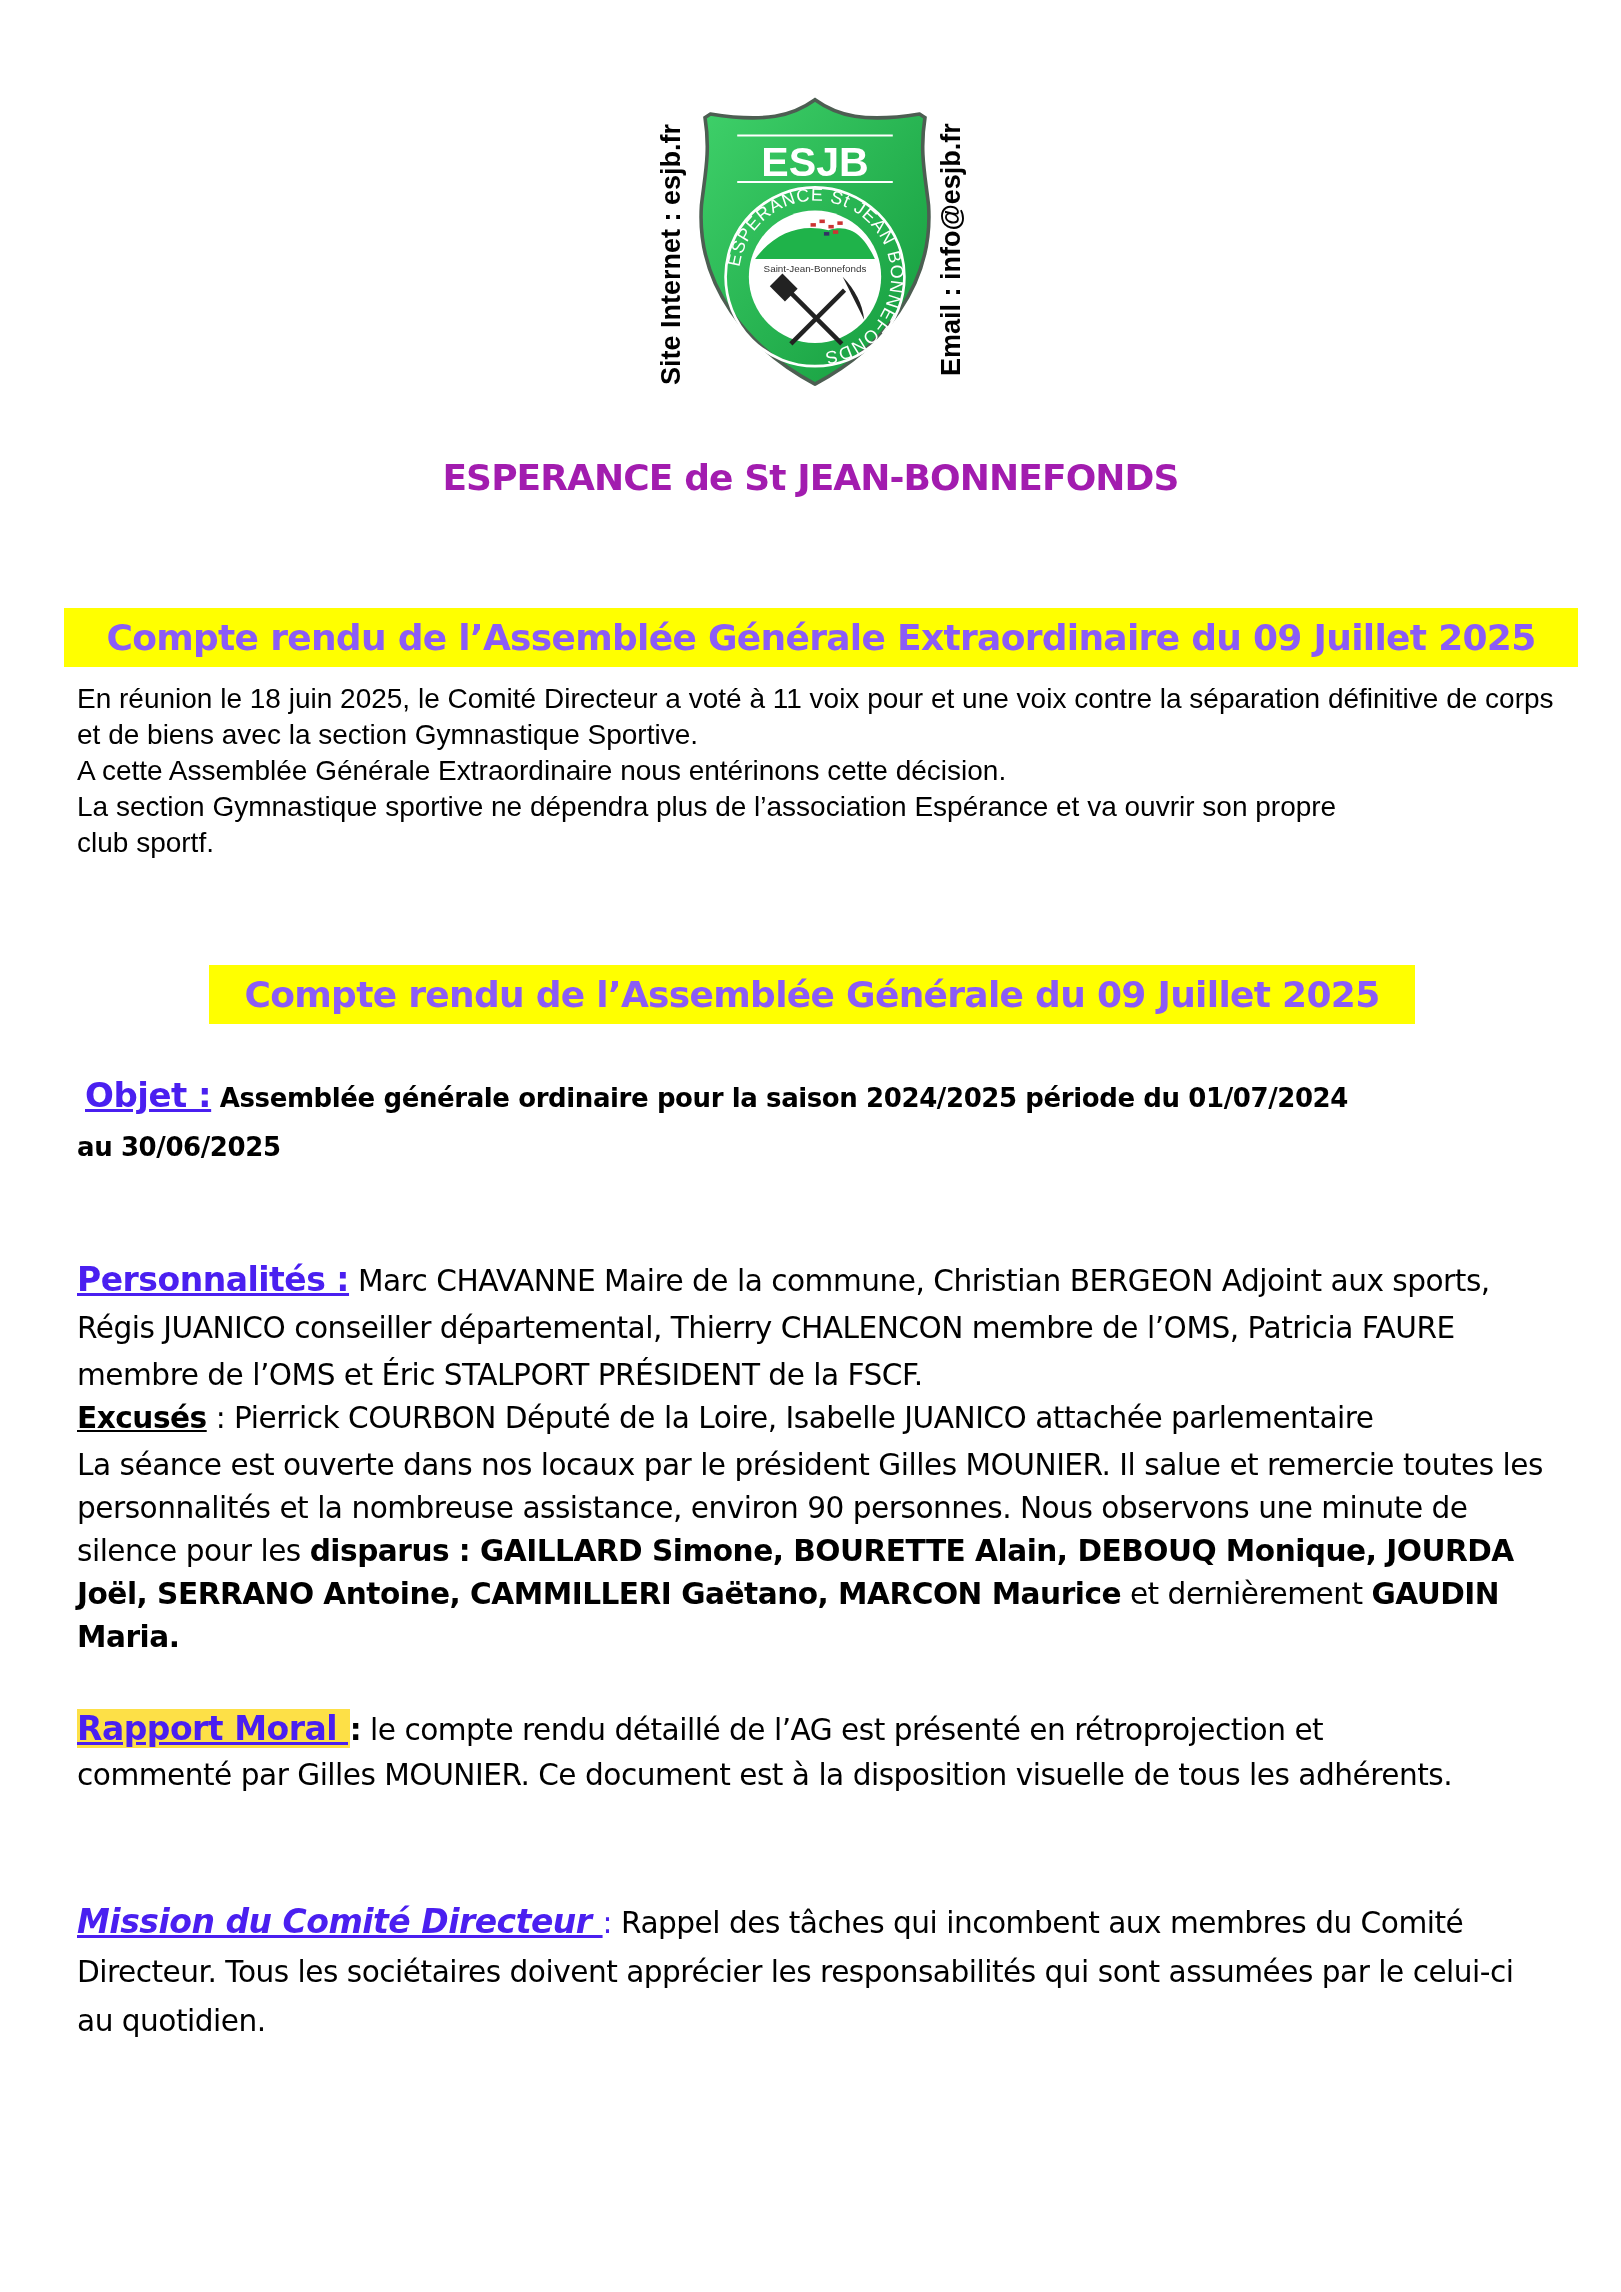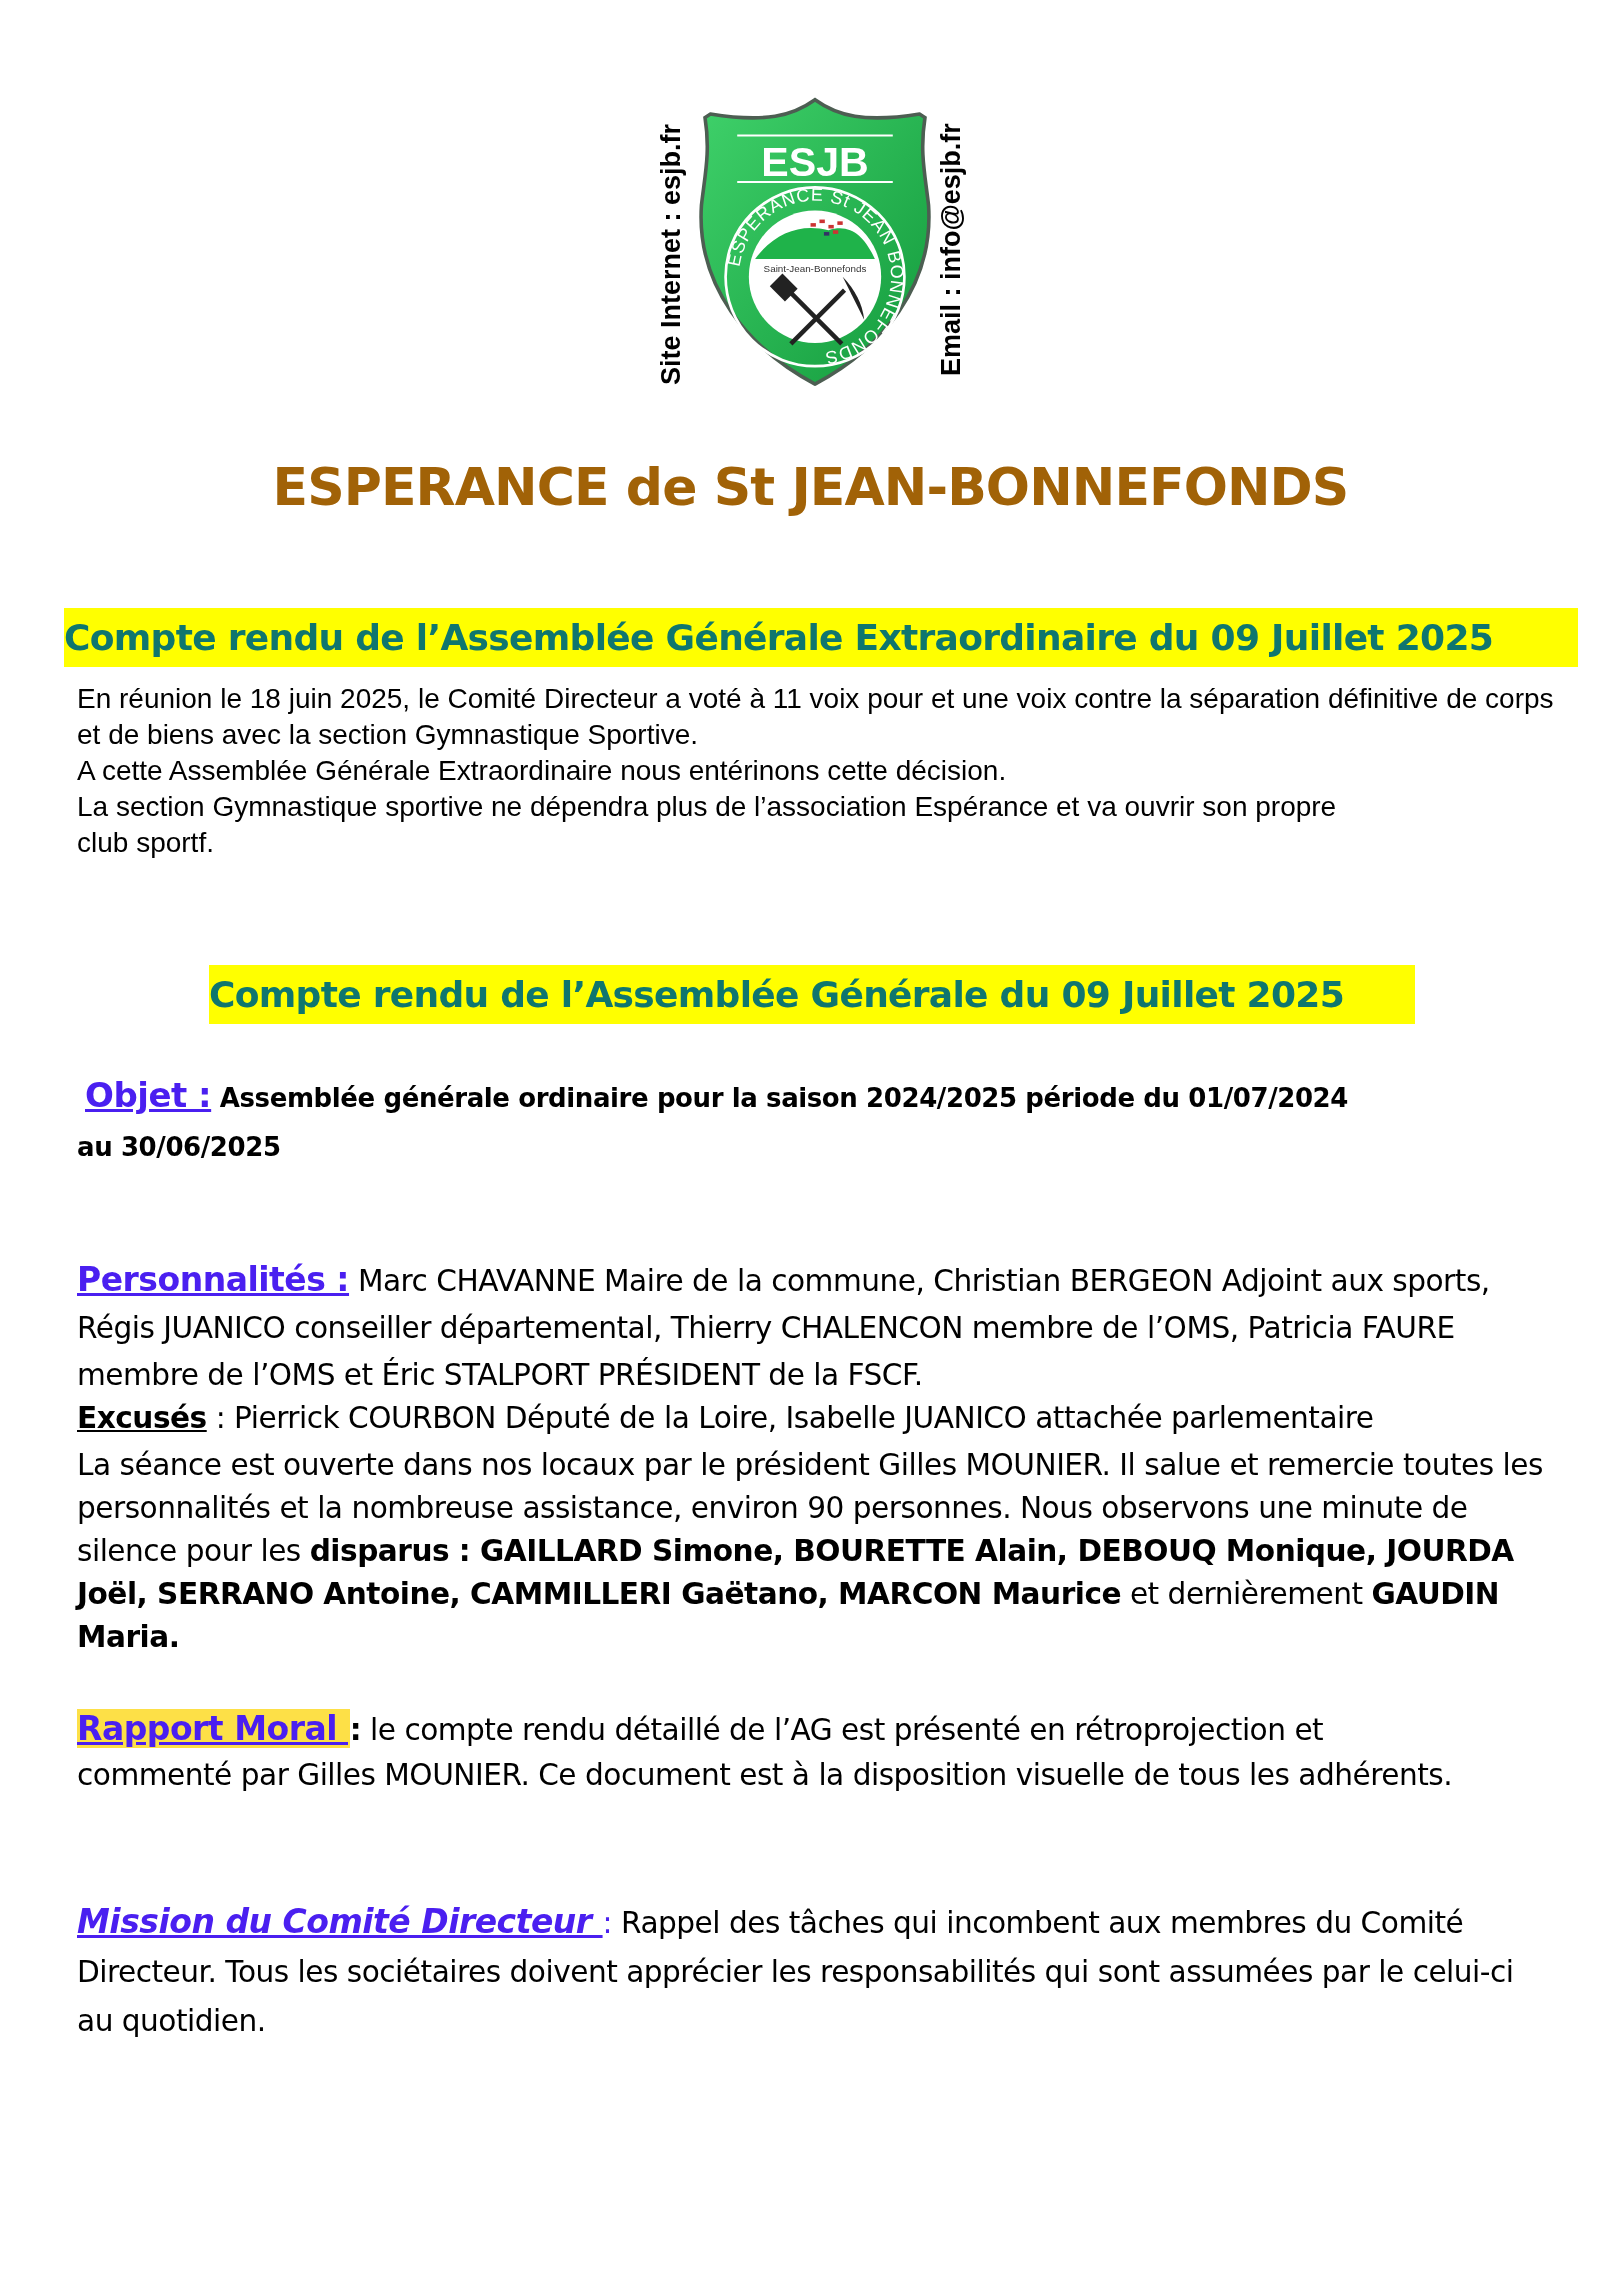--- a/index.html
+++ b/index.html
@@ -16,29 +16,29 @@
     font-weight: bold; font-size: 27px; color: #000; white-space: nowrap;
     transform-origin: left top;
   }
   #site-text { left: 10.7px; top: 309px; transform: rotate(-90deg); }
   #email-text { left: 291px; top: 300px; transform: rotate(-90deg); }
 
   
   #club-title {
     left: 0; width: 1621px; top: 457px; text-align: center;
     font-family: "DejaVu Sans", sans-serif; font-weight: bold;
-    font-size: 52px; color: #a16207; letter-spacing: -0.9px;
+    font-size: 36px; color: #a21caf; letter-spacing: -0.9px;
   }
 
   
   .hl-heading {
-    background: #ffff00; font-weight: bold; color: #0f766e;
+    background: #ffff00; font-weight: bold; color: #8b5cf6;
     font-family: "DejaVu Sans", sans-serif; font-size: 36px;
     line-height: 59px; white-space: nowrap; letter-spacing: -0.7px;
-    text-align: left;
+    text-align: center;
   }
   #heading-agex { left: 64px; top: 608px; width: 1514px; }
   #heading-ag { left: 209px; top: 965px; width: 1206px; }
 
   
   .para {
     font-family: "Liberation Sans", sans-serif; font-size: 28px;
     line-height: 36px; color: #000;
   }
   #para-agex { left: 77px; top: 681px; width: 1505px; }

